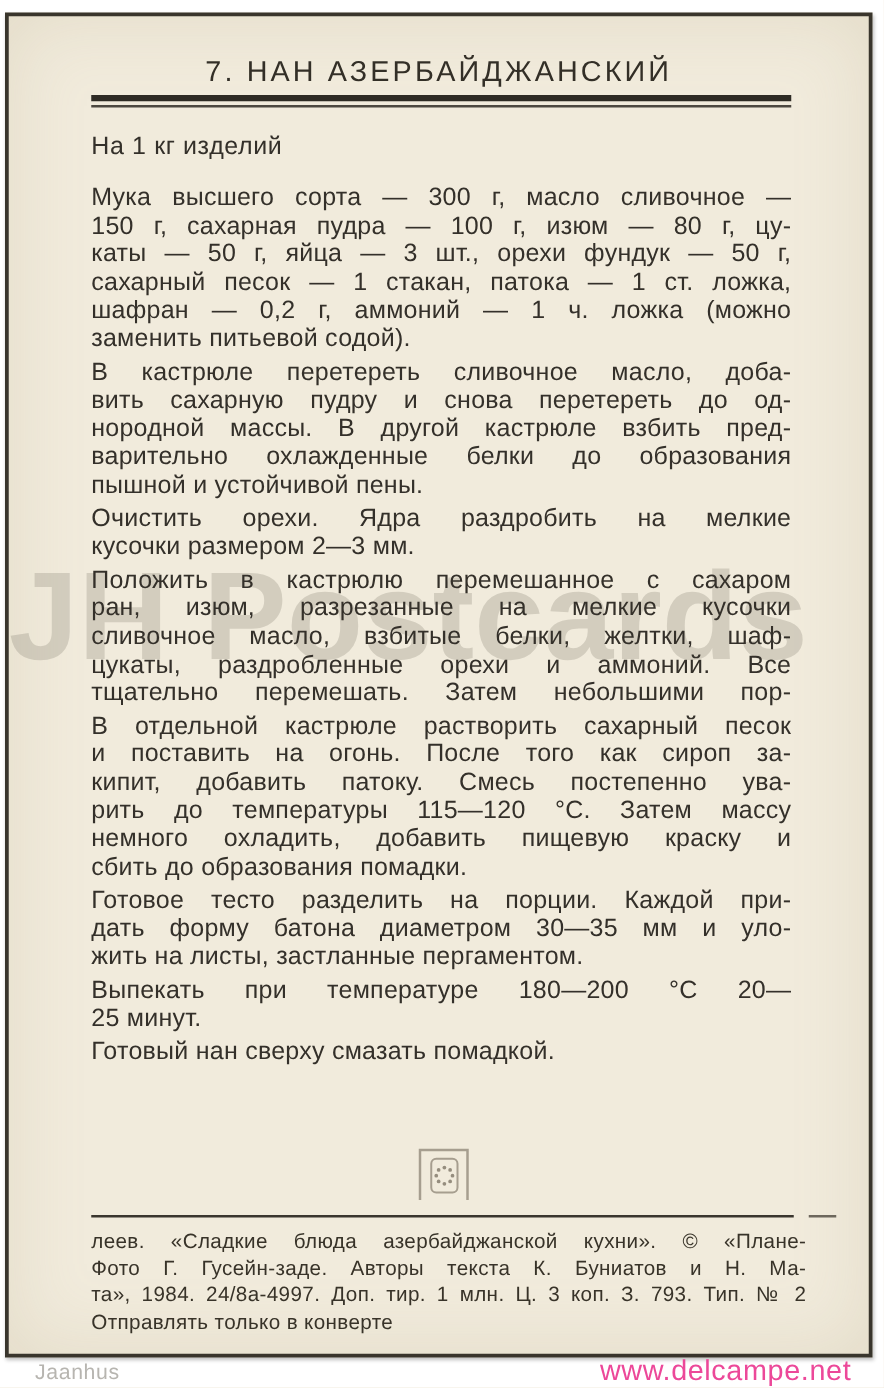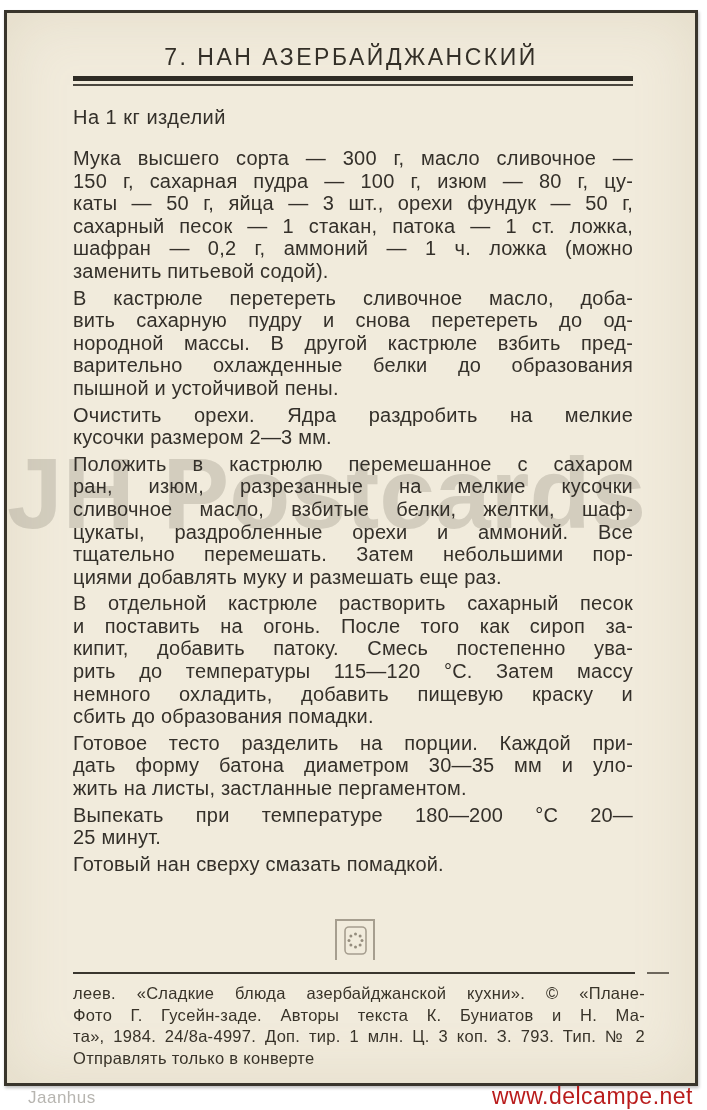--- a/index.html
+++ b/index.html
@@ -56,22 +56,22 @@
     position:absolute;left:0;top:428px;width:100%;z-index:1;
     text-align:left;font-size:100px;line-height:104px;font-weight:bold;
     color:#8f8a7c;opacity:0.30;letter-spacing:0px;white-space:nowrap;
     pointer-events:none;
   }
   .footer-left{
     position:absolute;left:28px;top:1088px;
     font-size:17px;color:#b7b5b0;letter-spacing:0.5px;
   }
   .footer-right{
-    position:absolute;right:14px;top:1083px;
-    font-size:23px;color:#b91c1c;letter-spacing:0.5px;
+    position:absolute;right:26px;top:1083px;
+    font-size:23px;color:#ec4899;letter-spacing:0.5px;
   }
 </style>
 </head>
 <body>
 
 <div class="stage">
 
   <div class="card">
 
     <div class="watermark">JH Postcards</div>
@@ -106,21 +106,20 @@
           <div class="para">
             <div class="jl">Очистить орехи. Ядра раздробить на мелкие</div>
             <div class="jl last">кусочки размером 2—3 мм.</div>
           </div>
           <div class="para">
             <div class="jl">Положить в кастрюлю перемешанное с сахаром</div>
             <div class="jl">ран, изюм, разрезанные на мелкие кусочки</div>
             <div class="jl">сливочное масло, взбитые белки, желтки, шаф-</div>
             <div class="jl">цукаты, раздробленные орехи и аммоний. Все</div>
             <div class="jl">тщательно перемешать. Затем небольшими пор-</div>
-            <div class="jl last">циями добавлять муку и размешать еще раз.</div>
           </div>
           <div class="para">
             <div class="jl">В отдельной кастрюле растворить сахарный песок</div>
             <div class="jl">и поставить на огонь. После того как сироп за-</div>
             <div class="jl">кипит, добавить патоку. Смесь постепенно ува-</div>
             <div class="jl">рить до температуры 115—120 °С. Затем массу</div>
             <div class="jl">немного охладить, добавить пищевую краску и</div>
             <div class="jl last">сбить до образования помадки.</div>
           </div>
           <div class="para">

